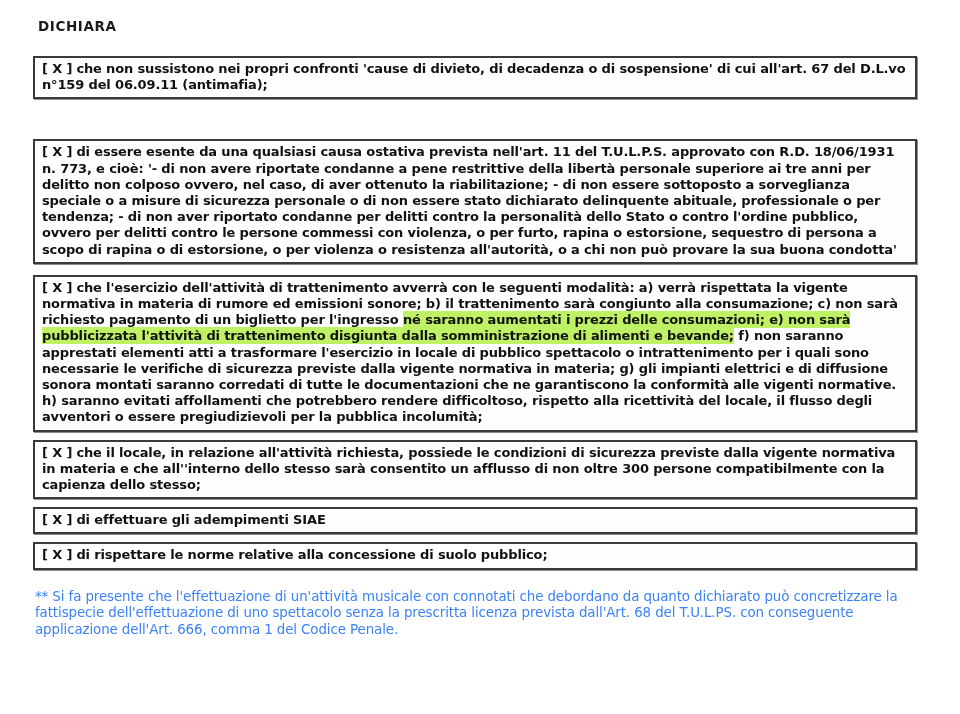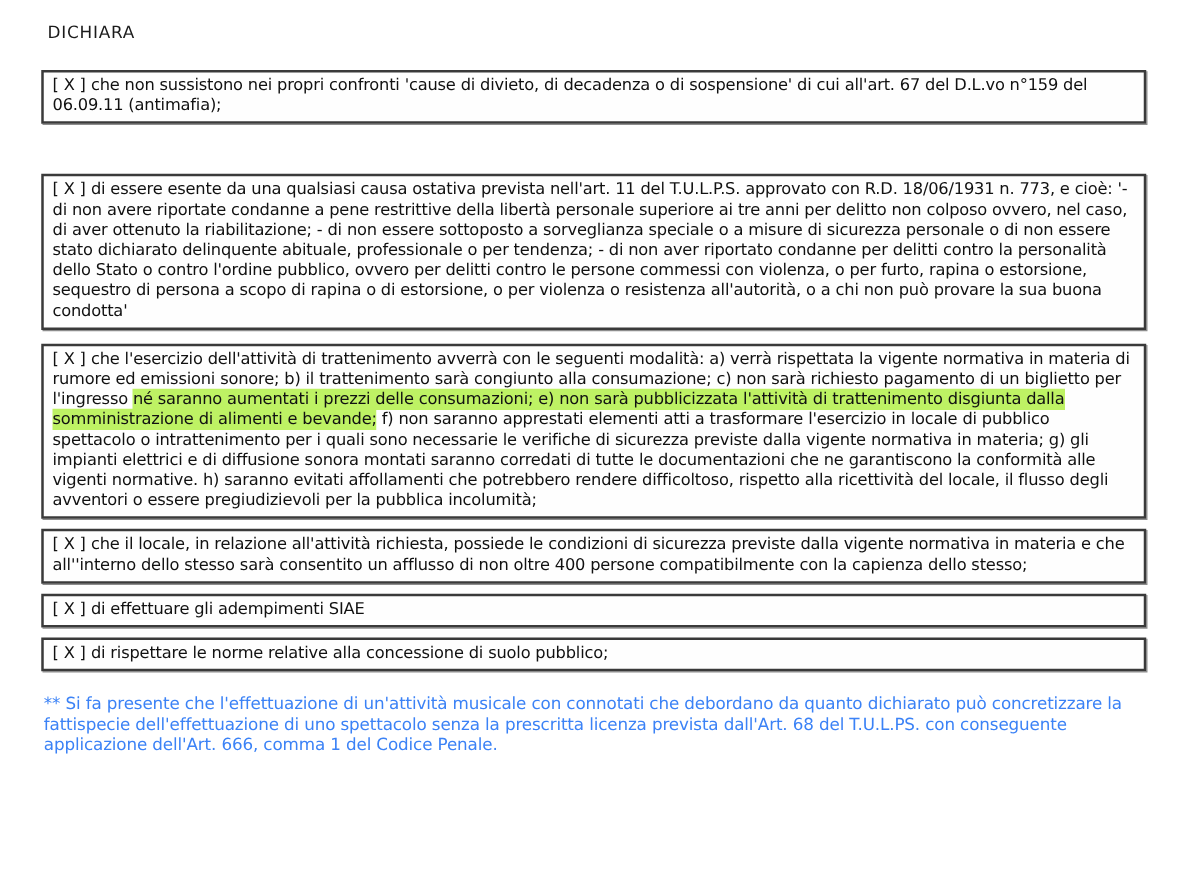--- a/index.html
+++ b/index.html
@@ -13,38 +13,38 @@
     overflow: hidden;
     font-family: "DejaVu Sans", "Liberation Sans", sans-serif;
     color: #151515;
     position: relative;
   }
   .page {
     padding: 14px 28px 0 33px;
   }
   .doc-heading {
     font-size: 13.5px;
-    font-weight: 400;
+    font-weight: 700;
     letter-spacing: 0.6px;
     margin: 4px 0 22px 5px;
     color: #1b1b1b;
   }
   .decl-box {
     box-sizing: border-box;
     width: 884px;
     border: 2px solid #3a3a3a;
     box-shadow: 1px 1px 0 #8d8d8d;
     background: #fefefe;
     padding: 3px 7px 4px 7px;
     margin-bottom: 8px;
   }
   .decl-box.gap-lg { margin-bottom: 11px; margin-top: 40px; }
   .decl-text {
     margin: 0;
-    font-weight: 400;
+    font-weight: 700;
     font-size: 13px;
     line-height: 16.2px;
     letter-spacing: -0.15px;
     color: #111111;
   }
   .checkbox-marker {
     margin-right: 0.32em;
     white-space: nowrap;
   }
   mark.hl {
@@ -75,21 +75,21 @@
 
   <div class="decl-box gap-lg">
     <p class="decl-text"><span class="checkbox-marker">[ X ]</span><span>di essere esente da una qualsiasi causa ostativa prevista nell'art. 11 del T.U.L.P.S. approvato con R.D. 18/06/1931 n. 773, e cioè: '- di non avere riportate condanne a pene restrittive della libertà personale superiore ai tre anni per delitto non colposo ovvero, nel caso, di aver ottenuto la riabilitazione; - di non essere sottoposto a sorveglianza speciale o a misure di sicurezza personale o di non essere stato dichiarato delinquente abituale, professionale o per tendenza; - di non aver riportato condanne per delitti contro la personalità dello Stato o contro l'ordine pubblico, ovvero per delitti contro le persone commessi con violenza, o per furto, rapina o estorsione, sequestro di persona a scopo di rapina o di estorsione, o per violenza o resistenza all'autorità, o a chi non può provare la sua buona condotta'</span></p>
   </div>
 
   <div class="decl-box">
     <p class="decl-text"><span class="checkbox-marker">[ X ]</span><span>che l'esercizio dell'attività di trattenimento avverrà con le seguenti modalità: a) verrà rispettata la vigente normativa in materia di rumore ed emissioni sonore; b) il trattenimento sarà congiunto alla consumazione; c) non sarà richiesto pagamento di un biglietto per l'ingresso </span><mark class="hl">né saranno aumentati i prezzi delle consumazioni; e) non sarà pubblicizzata l'attività di trattenimento disgiunta dalla somministrazione di alimenti e bevande;</mark><span> f) non saranno apprestati elementi atti a trasformare l'esercizio in locale di pubblico spettacolo o intrattenimento per i quali sono necessarie le verifiche di sicurezza previste dalla vigente normativa in materia; g) gli impianti elettrici e di diffusione sonora montati saranno corredati di tutte le documentazioni che ne garantiscono la conformità alle vigenti normative. h) saranno evitati affollamenti che potrebbero rendere difficoltoso, rispetto alla ricettività del locale, il flusso degli avventori o essere pregiudizievoli per la pubblica incolumità;</span></p>
   </div>
 
   <div class="decl-box">
-    <p class="decl-text"><span class="checkbox-marker">[ X ]</span><span>che il locale, in relazione all'attività richiesta, possiede le condizioni di sicurezza previste dalla vigente normativa in materia e che all''interno dello stesso sarà consentito un afflusso di non oltre 400 persone compatibilmente con la capienza dello stesso;</span></p>
+    <p class="decl-text"><span class="checkbox-marker">[ X ]</span><span>che il locale, in relazione all'attività richiesta, possiede le condizioni di sicurezza previste dalla vigente normativa in materia e che all''interno dello stesso sarà consentito un afflusso di non oltre 300 persone compatibilmente con la capienza dello stesso;</span></p>
   </div>
 
   <div class="decl-box">
     <p class="decl-text"><span class="checkbox-marker">[ X ]</span><span>di effettuare gli adempimenti SIAE</span></p>
   </div>
 
   <div class="decl-box">
     <p class="decl-text"><span class="checkbox-marker">[ X ]</span><span>di rispettare le norme relative alla concessione di suolo pubblico;</span></p>
   </div>
 

